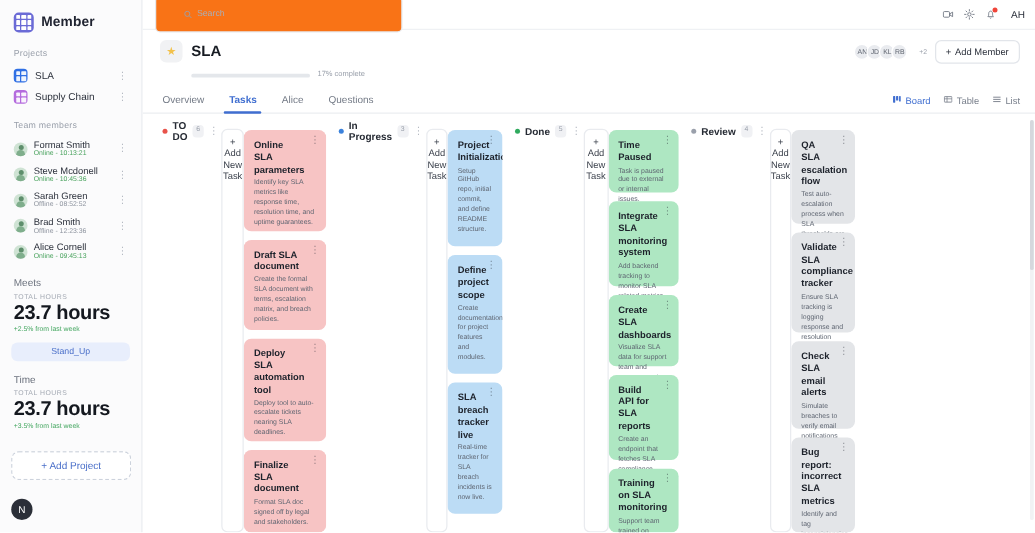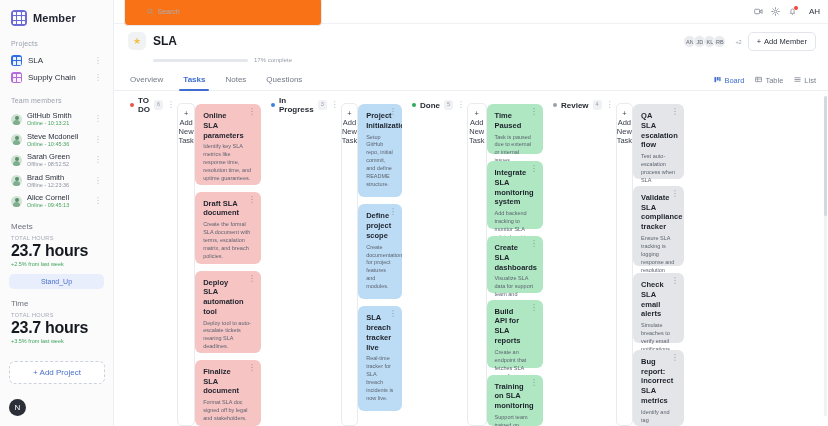--- a/index.html
+++ b/index.html
@@ -217,21 +217,21 @@
           <span class="proj-label">Supply Chain</span>
           <span class="kebab">⋮</span>
         </div>
       </div>
 
     <div class="sb-section" style="margin-top:11px">Team members</div>
     <div id="members-list">
         <div class="mem-row">
           <span class="mem-av"></span>
           <span class="mem-txt">
-            <span class="mem-name" style="display:block">GitHub Smith</span>
+            <span class="mem-name" style="display:block">Format Smith</span>
             <span class="mem-stat on" style="display:block">Online - 10:13:21</span>
           </span>
           <span class="kebab">⋮</span>
         </div>
         <div class="mem-row">
           <span class="mem-av"></span>
           <span class="mem-txt">
             <span class="mem-name" style="display:block">Steve Mcdonell</span>
             <span class="mem-stat on" style="display:block">Online - 10:45:36</span>
           </span>
@@ -345,21 +345,21 @@
       <span class="prog-bar">
         <span class="prog-fill" id="prog-fill" style="width: 17%;"></span>
       </span>
       <span class="prog-txt">17% complete</span>
     </div>
 
     <div class="tabsrow">
       <div id="tabs" style="display:flex">
           <div class="tab">Overview</div>
           <div class="tab active">Tasks</div>
-          <div class="tab">Notes</div>
+          <div class="tab">Alice</div>
           <div class="tab">Questions</div>
         </div>
       <div class="views" id="views">
           <div class="view active">
             <span><svg width="7" height="7" viewBox="0 0 16 16">
                 <rect x="1" y="2" width="4" height="12" rx="1" fill="currentColor"></rect>
                 <rect x="6.5" y="2" width="4" height="8" rx="1" fill="currentColor"></rect>
                 <rect x="12" y="2" width="3" height="10" rx="1" fill="currentColor"></rect>
               </svg></span>
             <span>Board</span>

